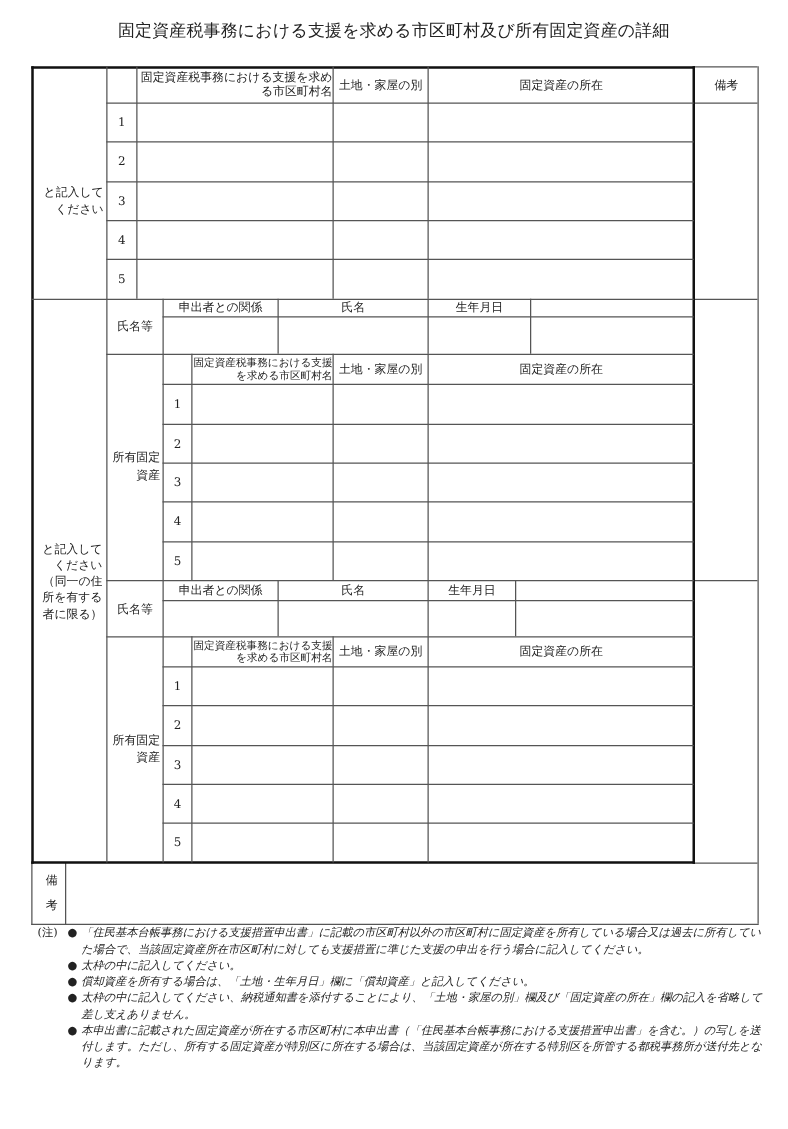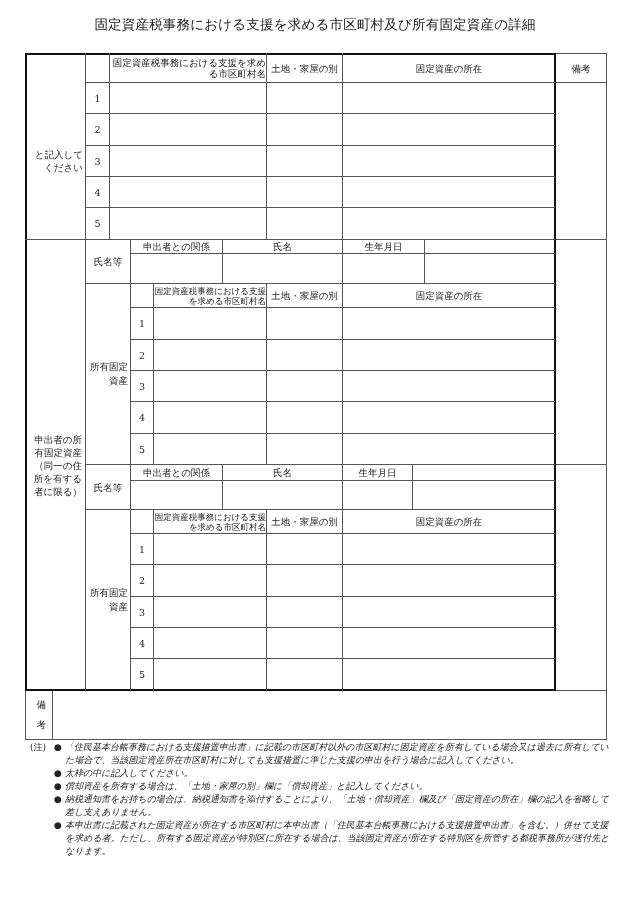--- a/index.html
+++ b/index.html
@@ -90,21 +90,21 @@
 <div class="t" style="left:343px;top:54px;width:212px;height:28px;">固定資産の所在</div>
 <div class="t" style="left:556px;top:54px;width:50px;height:28px;">備考</div>
 <div class="t lbl" style="left:28px;top:82px;width:57px;height:157px;padding:0 2px;box-sizing:border-box;">と記入してください</div>
 
 <div class="t" style="left:86px;top:83px;width:23px;height:30px;">1</div>
 <div class="t" style="left:86px;top:114px;width:23px;height:31px;">2</div>
 <div class="t" style="left:86px;top:146px;width:23px;height:30px;">3</div>
 <div class="t" style="left:86px;top:177px;width:23px;height:30px;">4</div>
 <div class="t" style="left:86px;top:208px;width:23px;height:31px;">5</div>
 
-<div class="t lbl" style="left:28px;top:240px;width:57px;height:450px;padding:0 3px;box-sizing:border-box;">申出者の所有固定資産（同一の住所を有する者に限る）</div>
+<div class="t lbl" style="left:28px;top:240px;width:57px;height:450px;padding:0 3px;box-sizing:border-box;">と記入してください（同一の住所を有する者に限る）</div>
 
 <div class="t" style="left:86px;top:240px;width:44px;height:43px;">氏名等</div>
 <div class="t" style="left:131px;top:240px;width:91px;height:13px;">申出者との関係</div>
 <div class="t" style="left:223px;top:240px;width:119px;height:13px;">氏名</div>
 <div class="t" style="left:343px;top:240px;width:81px;height:13px;">生年月日</div>
 <div class="t" style="left:86px;top:284px;width:44px;height:180px;line-height:14px;padding:0 2px;box-sizing:border-box;">所有固定資産</div>
 <div class="t sm" style="left:154px;top:284px;width:112px;height:23px;">固定資産税事務における支援を求める市区町村名</div>
 <div class="t" style="left:267px;top:284px;width:75px;height:23px;">土地・家屋の別</div>
 <div class="t" style="left:343px;top:284px;width:212px;height:23px;">固定資産の所在</div>
 <div class="t" style="left:131px;top:308px;width:22px;height:31px;">1</div>
@@ -138,25 +138,25 @@
       <span class="note-text">「住民基本台帳事務における支援措置申出書」に記載の市区町村以外の市区町村に固定資産を所有している場合又は過去に所有していた場合で、当該固定資産所在市区町村に対しても支援措置に準じた支援の申出を行う場合に記入してください。</span>
     </div>
   <div class="note-row">
       <span class="note-prefix"></span>
       <span class="bul">●</span>
       <span class="note-text">太枠の中に記入してください。</span>
     </div>
   <div class="note-row">
       <span class="note-prefix"></span>
       <span class="bul">●</span>
-      <span class="note-text">償却資産を所有する場合は、「土地・家屋の別」欄に「償却資産」と記入してください。</span>
+      <span class="note-text">償却資産を所有する場合は、「土地・生年月日」欄に「償却資産」と記入してください。</span>
     </div>
   <div class="note-row">
       <span class="note-prefix"></span>
       <span class="bul">●</span>
-      <span class="note-text">納税通知書をお持ちの場合は、納税通知書を添付することにより、「土地・償却資産」欄及び「固定資産の所在」欄の記入を省略して差し支えありません。</span>
+      <span class="note-text">太枠の中に記入してください、納税通知書を添付することにより、「土地・家屋の別」欄及び「固定資産の所在」欄の記入を省略して差し支えありません。</span>
     </div>
   <div class="note-row">
       <span class="note-prefix"></span>
       <span class="bul">●</span>
-      <span class="note-text">本申出書に記載された固定資産が所在する市区町村に本申出書（「住民基本台帳事務における支援措置申出書」を含む。）併せて支援を求める者。ただし、所有する固定資産が特別区に所在する場合は、当該固定資産が所在する特別区を所管する都税事務所が送付先となります。</span>
+      <span class="note-text">本申出書に記載された固定資産が所在する市区町村に本申出書（「住民基本台帳事務における支援措置申出書」を含む。）の写しを送付します。ただし、所有する固定資産が特別区に所在する場合は、当該固定資産が所在する特別区を所管する都税事務所が送付先となります。</span>
     </div>
 </div>
 
 </body></html>

